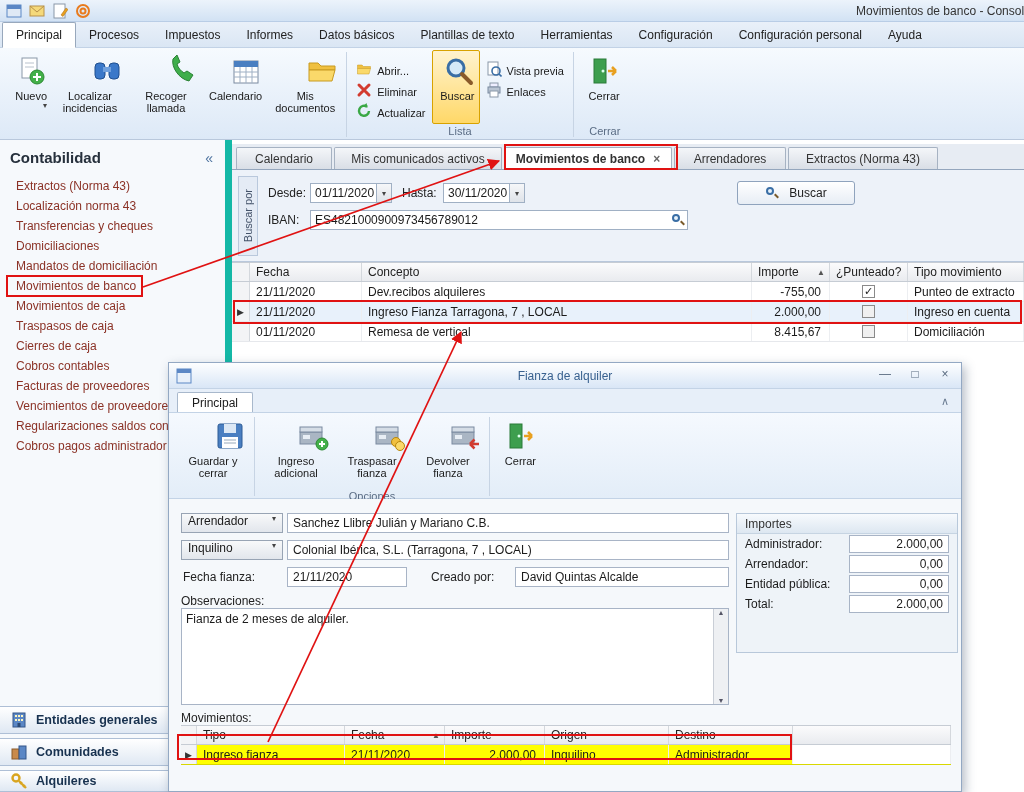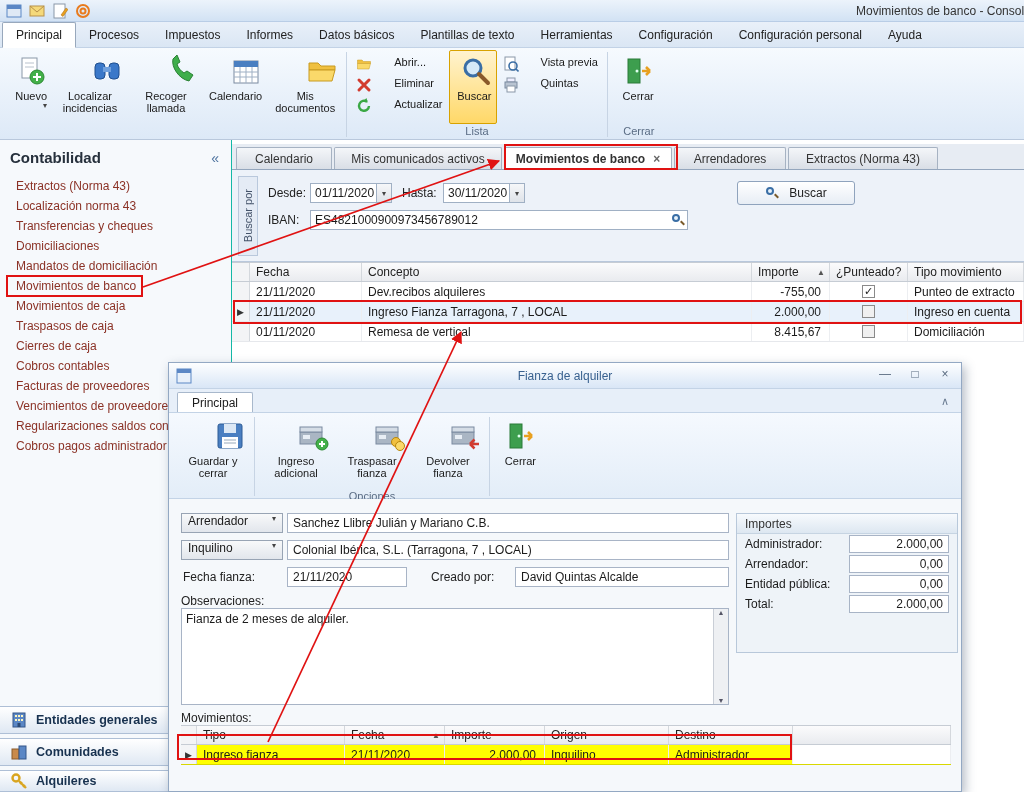--- a/index.html
+++ b/index.html
@@ -22,24 +22,24 @@
   
   .ribbon{position:absolute;left:0;top:48px;width:1024px;height:92px;background:linear-gradient(#f6fafe,#dde9f7);border-bottom:1px solid #b9c8dc;display:flex;align-items:flex-start;padding:2px 2px 0 4px;z-index:2}
   .bigbtn{display:flex;flex-direction:column;align-items:flex-end;padding:4px 4px 0;min-width:48px;height:74px;border:1px solid transparent;border-radius:2px;text-align:center;cursor:default}
   .bigbtn .lbl{font-size:11px;line-height:12px;margin-top:3px;color:#1a1a1a;max-width:66px}
   .bigbtn .dd{font-size:8px;color:#444;line-height:8px}
   .bigbtn.sel{border:1px solid #d8a200;background:linear-gradient(#fff3cf,#ffd868)}
   .vsep{width:1px;align-self:stretch;background:#c7d4e4;margin:2px 3px}
   .rgroup{position:relative;display:flex;align-items:flex-start;height:88px;padding-bottom:13px}
   .glabel{position:absolute;bottom:1px;left:0;right:0;text-align:center;font-size:11px;color:#5a6c84}
   .sstack{display:flex;flex-direction:column;padding-top:6px}
-  .sbtn{display:flex;align-items:flex-start;gap:22px;font-size:11px;height:21px;padding:0 6px;color:#1a1a1a;white-space:nowrap}
-
-  
-  .sidebar{position:absolute;left:0;top:140px;width:232px;height:652px;background:#f6f9fc;border-right:1px solid #14b8a6}
+  .sbtn{display:flex;align-items:flex-end;gap:5px;font-size:11px;height:21px;padding:0 6px;color:#1a1a1a;white-space:nowrap}
+
+  
+  .sidebar{position:absolute;left:0;top:140px;width:232px;height:652px;background:#f6f9fc;border-right:7px solid #14b8a6}
   .sbheader{display:flex;align-items:center;justify-content:space-between;padding:9px 12px 6px 10px;font-size:15px;font-weight:bold;color:#26303c}
   .collapse{font-size:14px;font-weight:normal;color:#4f74a0;cursor:pointer}
   .sbitem{height:20px;line-height:20px;padding-left:16px;font-size:12px;color:#8b3226;white-space:nowrap;overflow:hidden;cursor:pointer}
   .navgroup{position:absolute;left:0;width:232px;height:28px;background:linear-gradient(#ffffff,#dfe8f3);border-top:1px solid #aebfd6;border-bottom:1px solid #aebfd6;display:flex;align-items:center;gap:8px;padding-left:10px;font-weight:bold;font-size:12.5px;color:#17314f;cursor:pointer;overflow:hidden}
 
   
   .main{position:absolute;left:232px;top:140px;width:792px;height:652px;background:#fff}
   .doctabs{position:absolute;left:232px;top:144px;width:792px;height:26px;background:#e7ecf3;border-bottom:1px solid #94a6bd;display:flex;align-items:flex-end;padding-left:4px;gap:2px;z-index:1}
   .doctab{height:22px;display:flex;align-items:center;justify-content:center;gap:8px;font-size:12px;background:linear-gradient(#f4f6f9,#d9dee6);border:1px solid #a6b2c2;border-bottom:none;border-radius:2px 2px 0 0;color:#333;flex:none;cursor:pointer}
   .doctab.active{background:#fff;font-weight:bold}
@@ -324,21 +324,21 @@
       <div class="sbtn">
         <svg class="ic16">
               <use href="#i-preview"></use>
             </svg>
         <span>Vista previa</span>
       </div>
       <div class="sbtn">
         <svg class="ic16">
               <use href="#i-print"></use>
             </svg>
-        <span>Quintas</span>
+        <span>Enlaces</span>
       </div>
     </div>
     <span class="glabel">Lista</span>
   </div>
   <div class="vsep"></div>
   <div class="rgroup" style="min-width:56px">
     <div class="bigbtn">
       <svg class="ic32">
             <use href="#i-door"></use>
           </svg>

